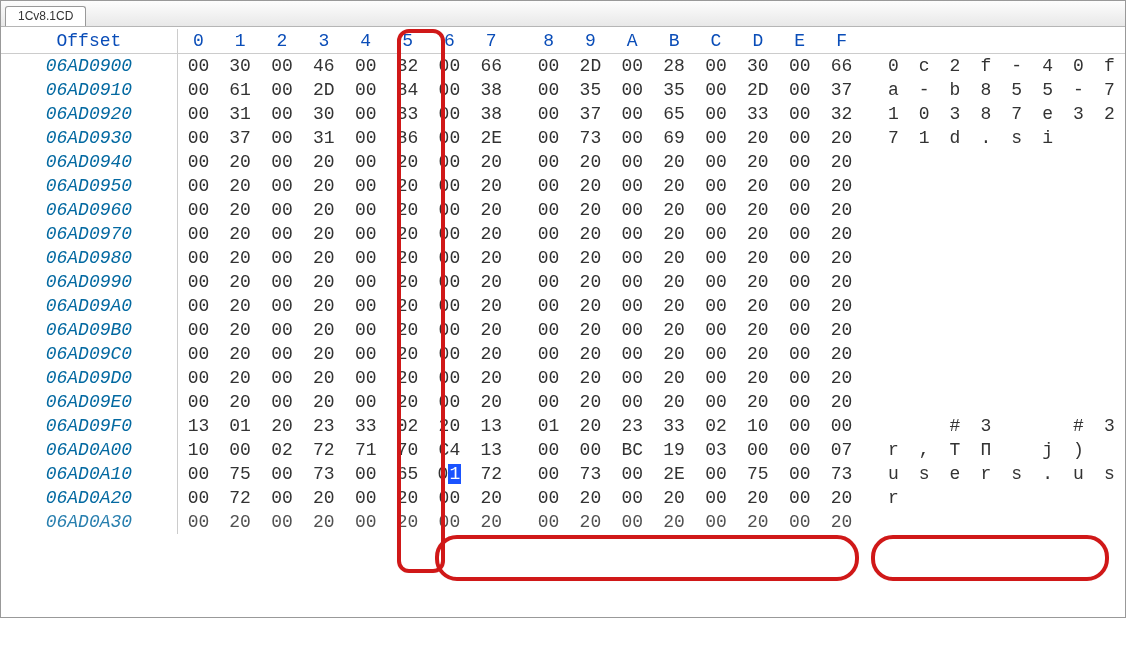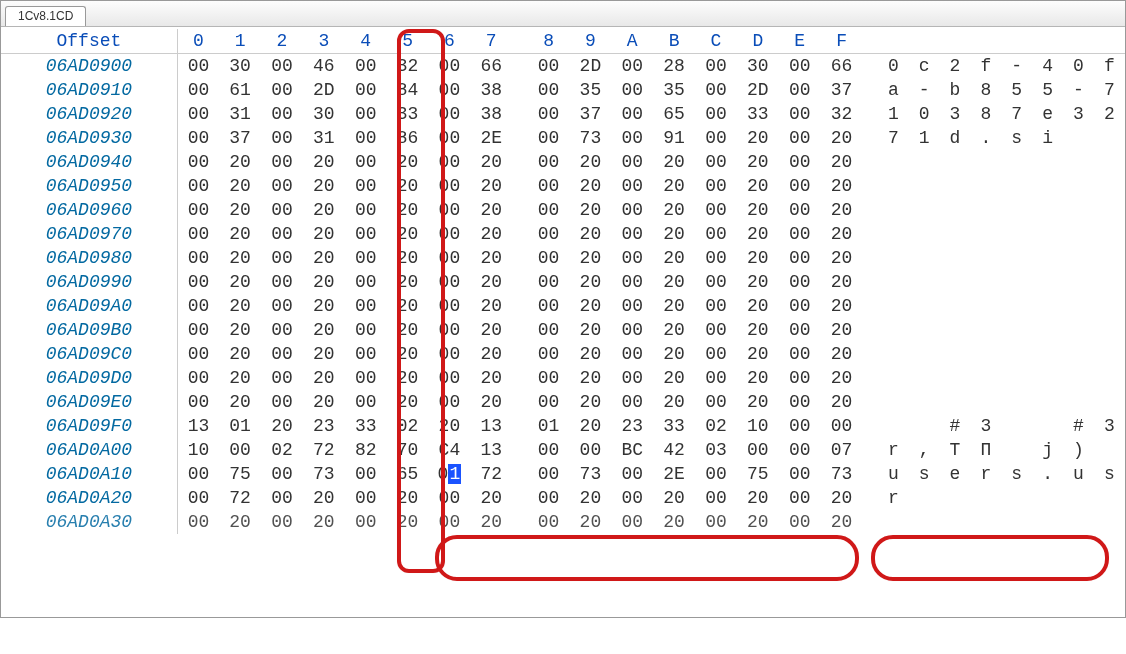--- a/index.html
+++ b/index.html
@@ -268,21 +268,21 @@
             <td class="hex">00</td>
             <td class="hex">31</td>
             <td class="hex">00</td>
             <td class="hex">86</td>
             <td class="hex">00</td>
             <td class="hex">2E</td>
             <td class="gapcell"></td>
             <td class="hex">00</td>
             <td class="hex">73</td>
             <td class="hex">00</td>
-            <td class="hex">91</td>
+            <td class="hex">69</td>
             <td class="hex">00</td>
             <td class="hex">20</td>
             <td class="hex">00</td>
             <td class="hex">20</td>
             <td class="gapcell"></td>
             <td class="ascii">7</td>
             <td class="ascii">1</td>
             <td class="ascii">d</td>
             <td class="ascii">.</td>
             <td class="ascii">s</td>
@@ -637,29 +637,29 @@
             <td class="ascii"> </td>
             <td class="ascii">#</td>
             <td class="ascii">3</td>
           </tr>
           <tr>
             <td class="offset">06AD0A00</td>
             <td class="hex">10</td>
             <td class="hex">00</td>
             <td class="hex">02</td>
             <td class="hex">72</td>
-            <td class="hex">82</td>
+            <td class="hex">71</td>
             <td class="hex">70</td>
             <td class="hex">C4</td>
             <td class="hex faded">13</td>
             <td class="gapcell"></td>
             <td class="hex faded">00</td>
             <td class="hex faded">00</td>
             <td class="hex faded">BC</td>
-            <td class="hex faded">42</td>
+            <td class="hex faded">19</td>
             <td class="hex faded">03</td>
             <td class="hex faded">00</td>
             <td class="hex faded">00</td>
             <td class="hex faded">07</td>
             <td class="gapcell"></td>
             <td class="ascii faded">r</td>
             <td class="ascii faded">,</td>
             <td class="ascii faded">Т</td>
             <td class="ascii faded">П</td>
             <td class="ascii faded"> </td>

